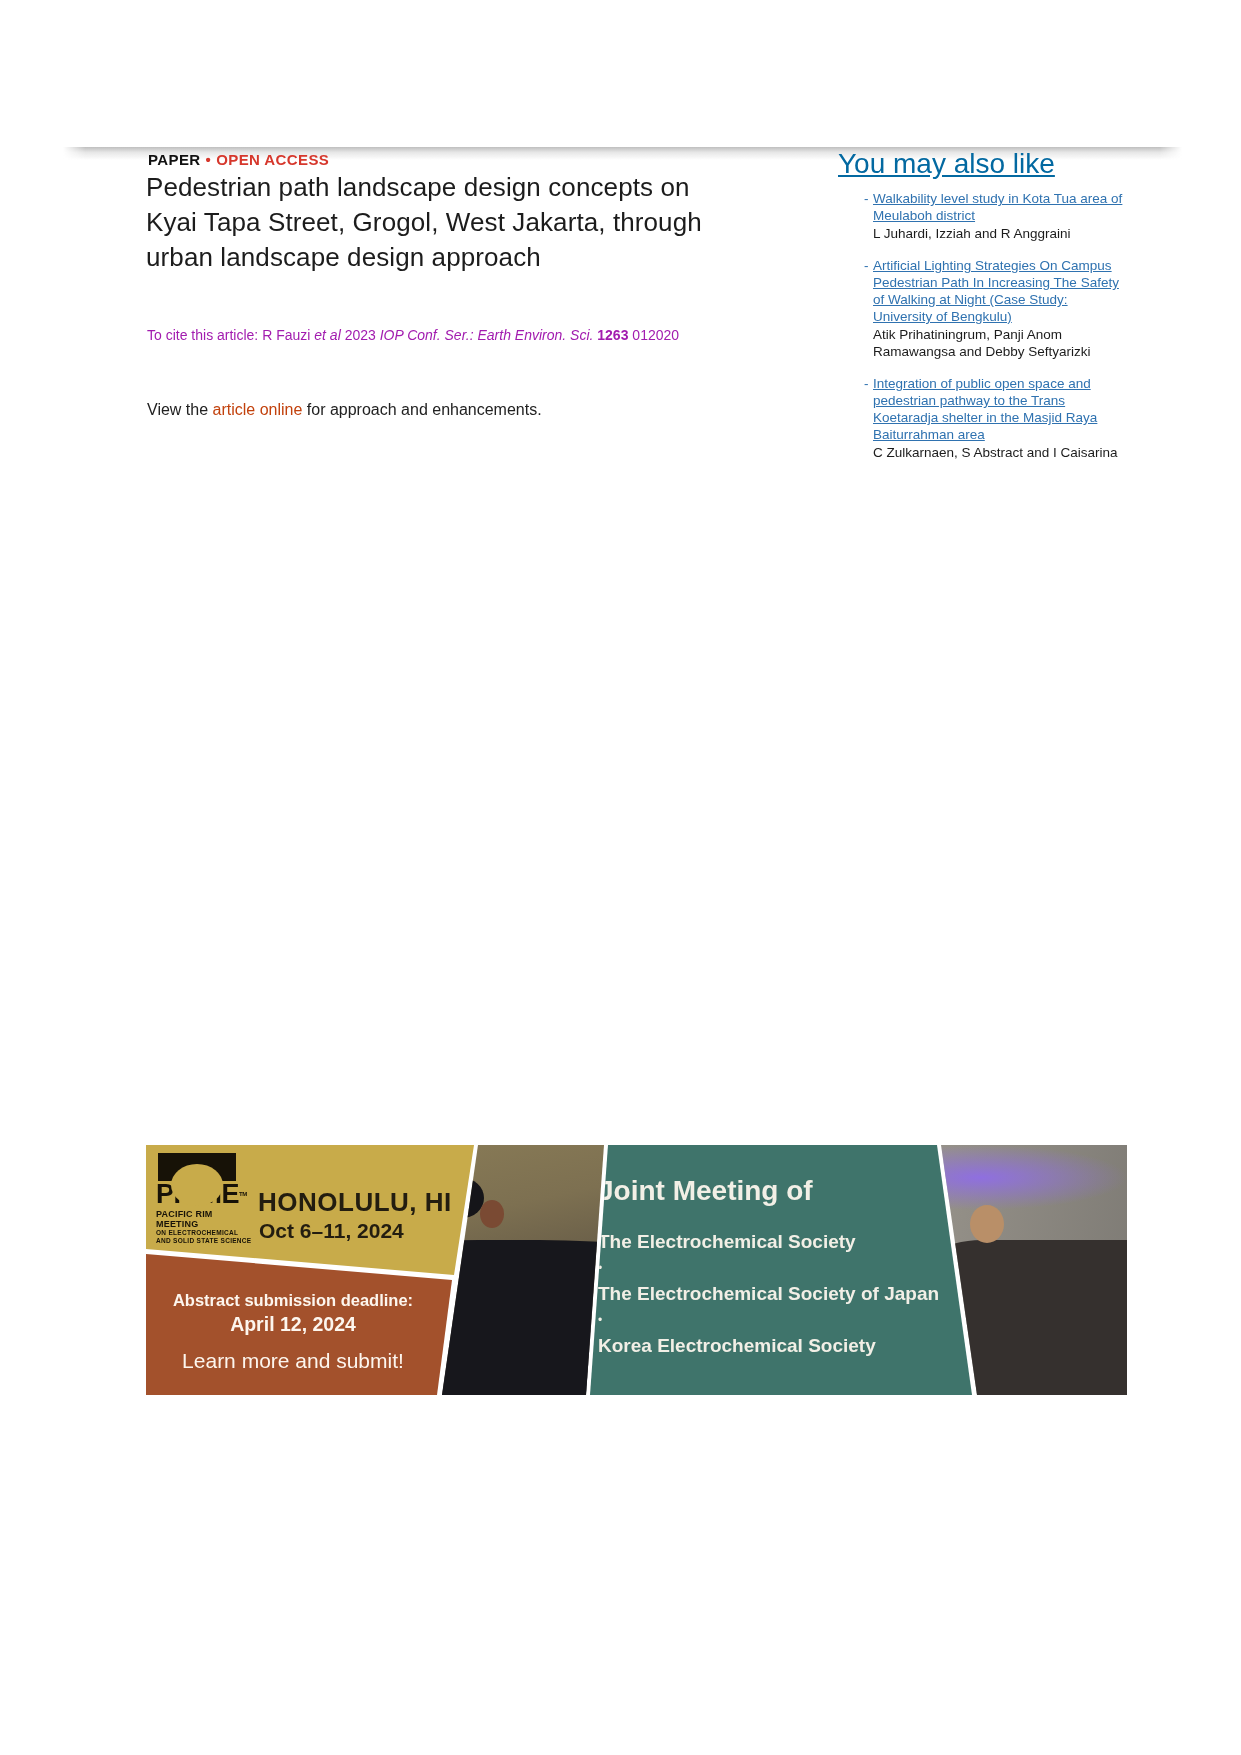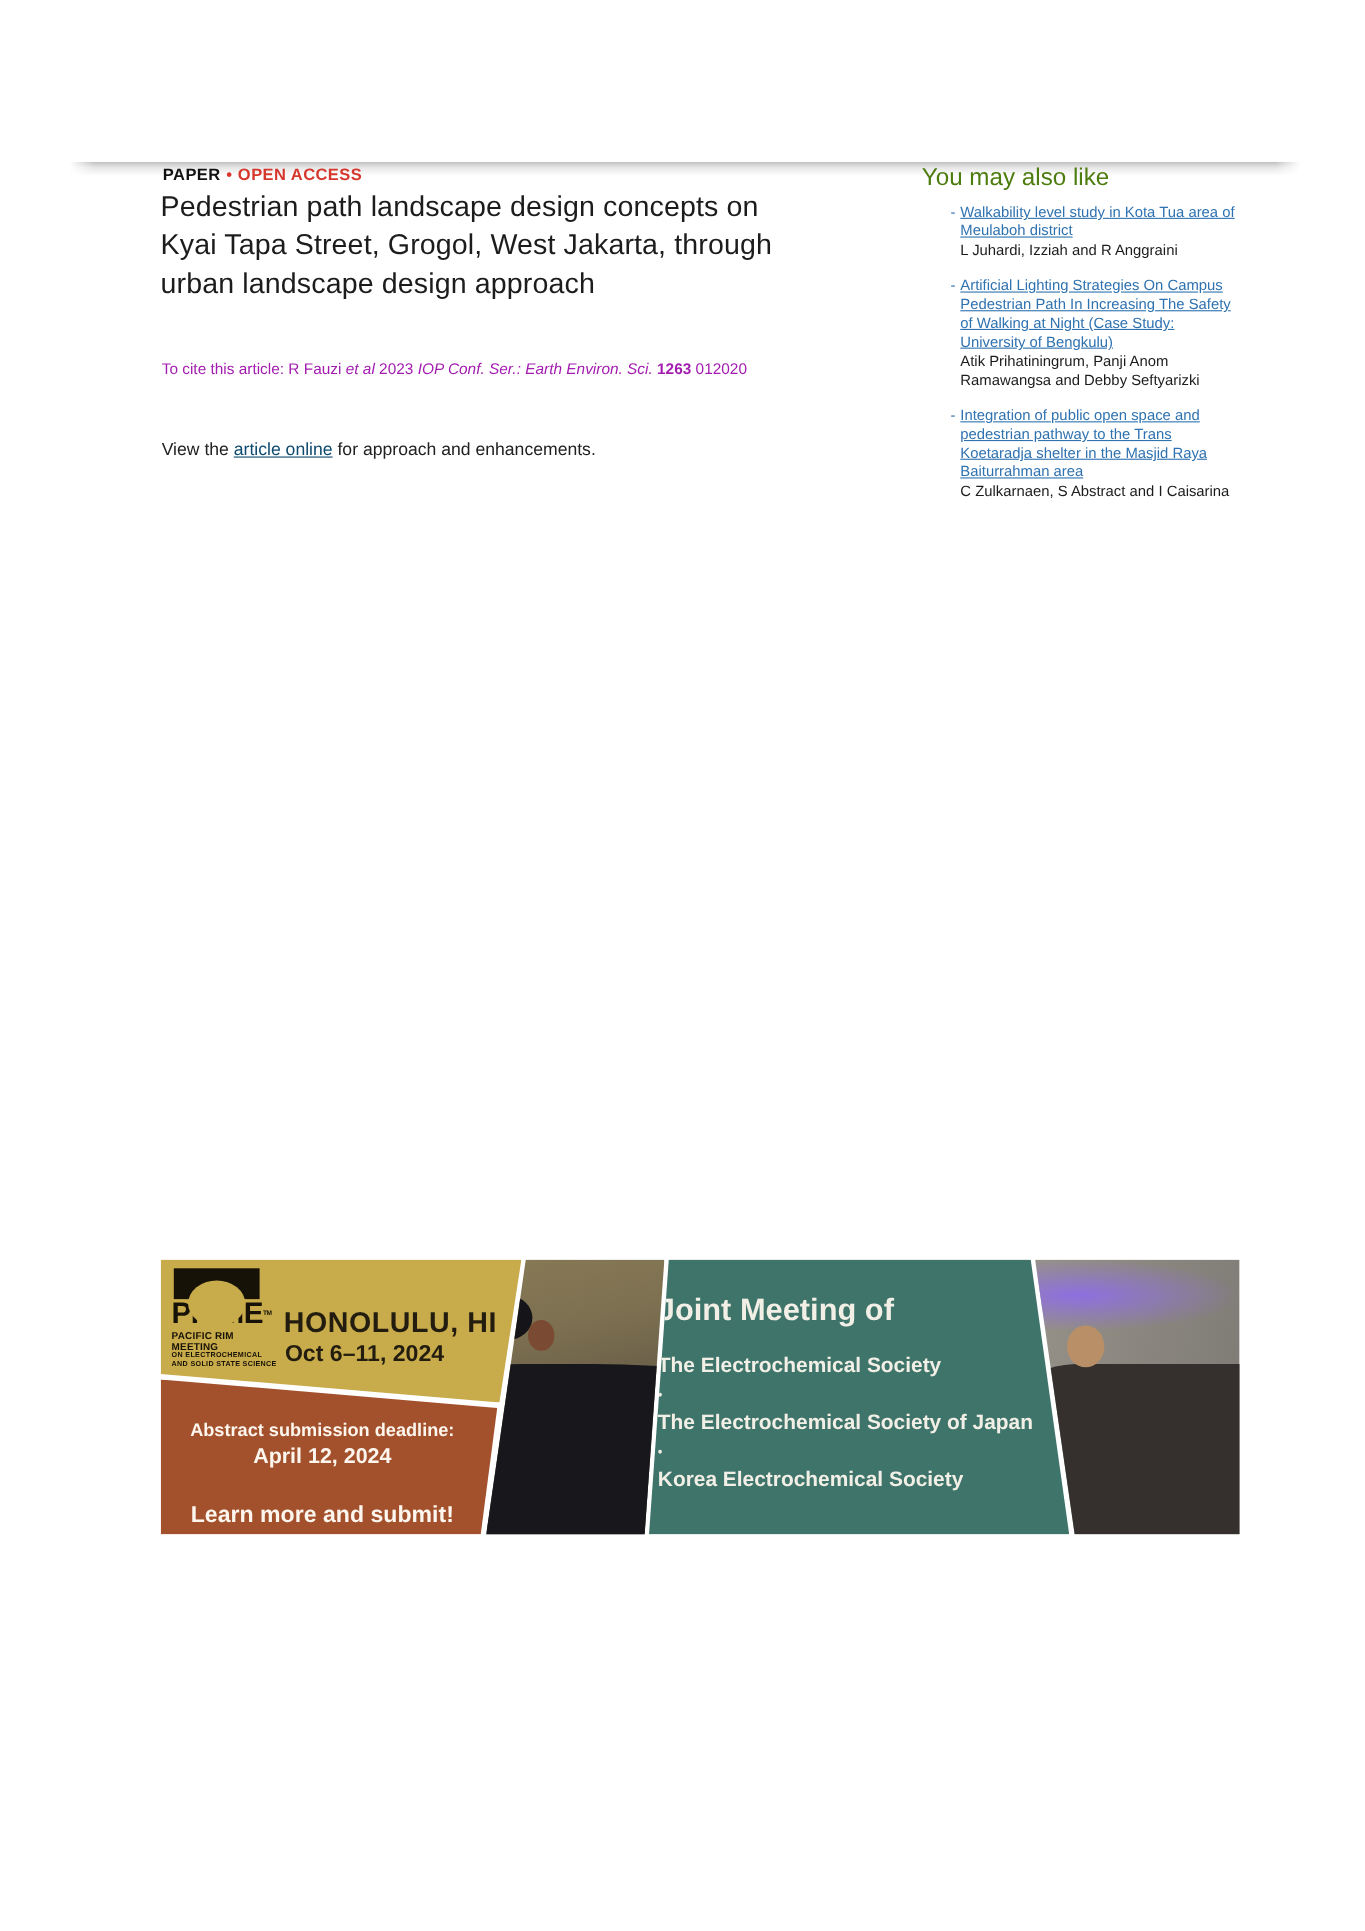--- a/index.html
+++ b/index.html
@@ -17,25 +17,25 @@
            letter-spacing:.4px;color:#111;}
   .eyebrow .red{color:#d6372c;}
   .eyebrow .sep{margin:0 5px;}
   .title{position:absolute;left:146px;top:170px;margin:0;font-size:26px;font-weight:400;
          line-height:35px;color:#1c1c1c;letter-spacing:.1px;}
   .title span{display:block;}
   .cite{position:absolute;left:147px;top:327px;margin:0;font-size:14px;color:#a21caf;}
   .cite .it{font-style:italic;}
   .cite .b{font-weight:bold;}
   .view{position:absolute;left:147px;top:401px;margin:0;font-size:16px;color:#212121;}
-  a.text-link{color:#0c4a6e;text-decoration:underline;cursor:pointer;}
+  a.text-link{color:#c2410c;cursor:pointer;}
 
   
   .related{position:absolute;left:838px;top:148px;width:292px;}
-  .related-heading{margin:0 0 10px 0;font-size:22px;font-weight:400;color:#4d7c0f;}
+  .related-heading{margin:0 0 10px 0;font-size:28px;font-weight:400;color:#0369a1;text-decoration:underline;}
   .related-item{position:relative;margin:0 0 15px 35px;width:252px;font-size:13.5px;line-height:17px;}
   .related-bullet{position:absolute;left:-9px;top:0;color:#2f72b0;}
   .related-link{color:#2f72b0;text-decoration:underline;cursor:pointer;display:inline;}
   .related-authors{color:#1c1c1c;margin-top:1px;}
 
   
   .banner{position:absolute;left:146px;top:1145px;width:981px;height:250px;background:#fff;
           cursor:pointer;display:block;}
   .seg{position:absolute;inset:0;}
   .seg-gold{clip-path:polygon(0px 0px,328px 0px,308px 130px,0px 104px);background:#c8ab4a;}
@@ -77,21 +77,21 @@
   .prime-sub1{font-size:9px;font-weight:800;letter-spacing:.2px;line-height:10px;margin-top:1px;}
   .prime-sub2,.prime-sub3{font-size:6.5px;font-weight:700;letter-spacing:.3px;line-height:8px;}
 
   .gold-location{position:absolute;left:112px;top:42px;font-size:26px;font-weight:600;
                  color:#231d10;letter-spacing:.5px;}
   .gold-dates{position:absolute;left:113px;top:74px;font-size:21px;font-weight:600;color:#231d10;}
 
   .rust-content{position:absolute;left:4px;top:146px;width:286px;text-align:center;color:#fdf6ee;}
   .rust-line1{font-size:16.5px;font-weight:600;}
   .rust-line2{font-size:19.5px;font-weight:800;margin-top:3px;}
-  .rust-line3{font-size:21px;font-weight:700;margin-top:30px;}
+  .rust-line3{font-size:21px;font-weight:400;margin-top:13px;}
 
   .teal-content{position:absolute;left:452px;top:30px;width:356px;text-align:left;color:#f2efe6;}
   .teal-heading{font-size:28px;font-weight:800;margin-bottom:24px;}
   .teal-soc{font-size:19px;font-weight:600;}
   .teal-dot{font-size:12px;line-height:12px;margin:9px 0;}
 </style>
 </head>
 <body>
 
 <div class="page">

